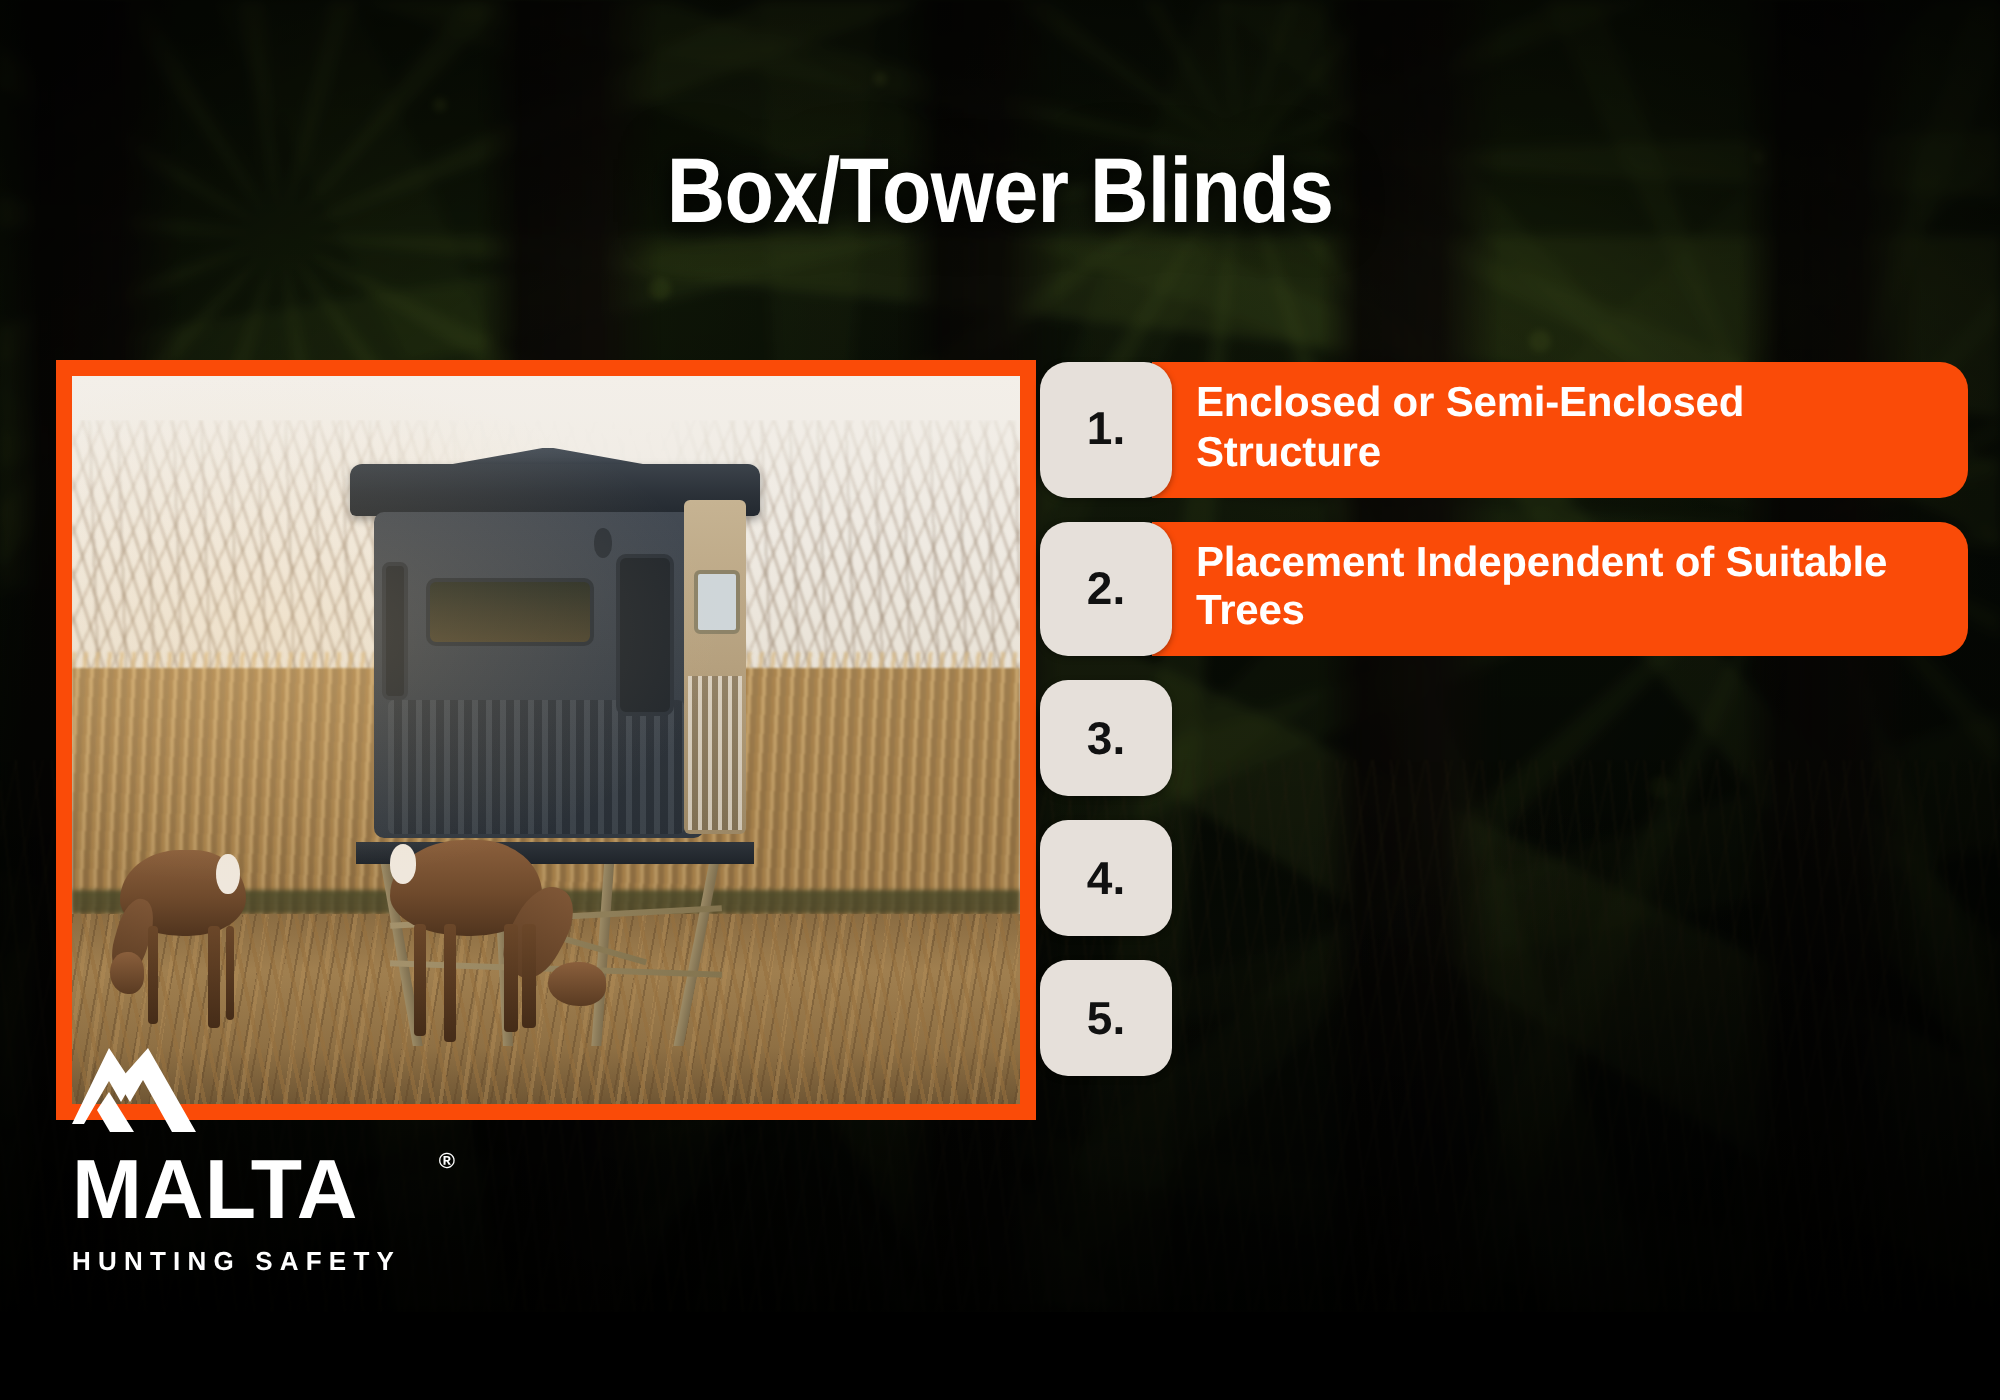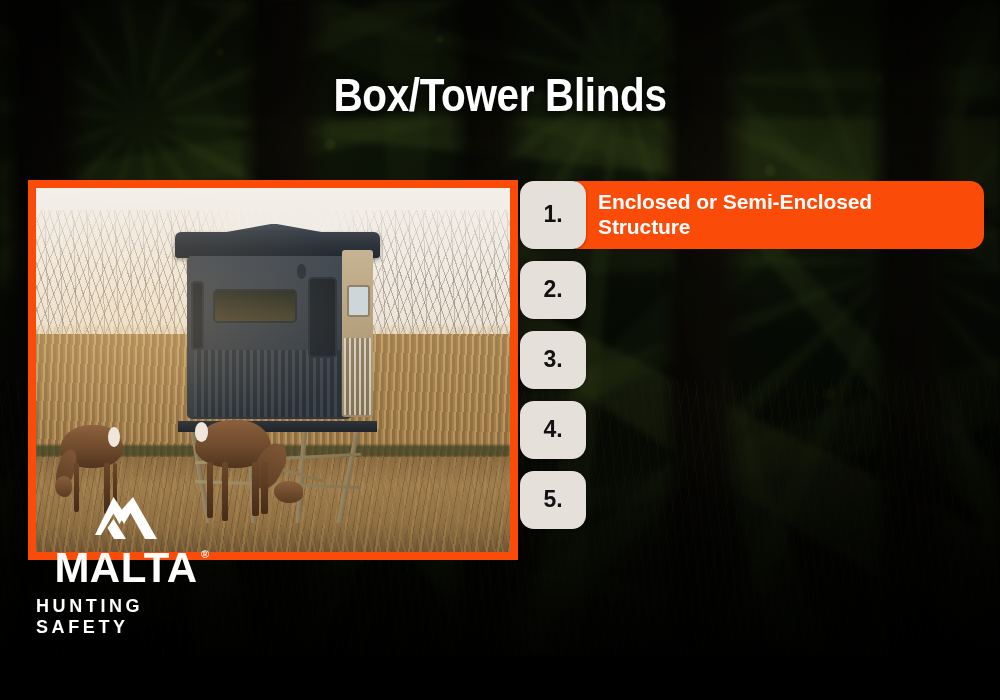--- a/index.html
+++ b/index.html
@@ -313,41 +313,40 @@
     letter-spacing: -0.1px;
   }
 
   
   .logo {
     position: absolute;
     left: 36px; bottom: 18px;
     width: 180px;
     display: flex;
     flex-direction: column;
-    align-items: center;
   }
   .logo-mark { width: 62px; height: 46px; display: block; }
   .logo-word {
     position: relative;
     color: #ffffff;
     font-size: 42px;
     font-weight: 700;
     letter-spacing: 0.5px;
     line-height: 1;
     margin-top: 4px;
   }
   .logo-reg {
     position: absolute;
     top: 2px; right: -12px;
     font-size: 11px;
     font-weight: 700;
   }
   .logo-tag {
     color: #ffffff;
-    font-size: 18px;
+    font-size: 13px;
     font-weight: 700;
     letter-spacing: 3.6px;
     margin-top: 7px;
   }
 </style>
 </head>
 <body>
 
 <div class="poster">
 
@@ -430,20 +429,23 @@
       </div>
       <div class="bar">
         <span class="bar-text">Enclosed or Semi-Enclosed Structure</span>
       </div>
     </div>
 
     <div class="row">
       <div class="badge">
         <span>2.</span>
       </div>
+      <div class="bar">
+        <span class="bar-text">Placement Independent of Suitable Trees</span>
+      </div>
     </div>
 
     <div class="row">
       <div class="badge">
         <span>3.</span>
       </div>
     </div>
 
     <div class="row">
       <div class="badge">

